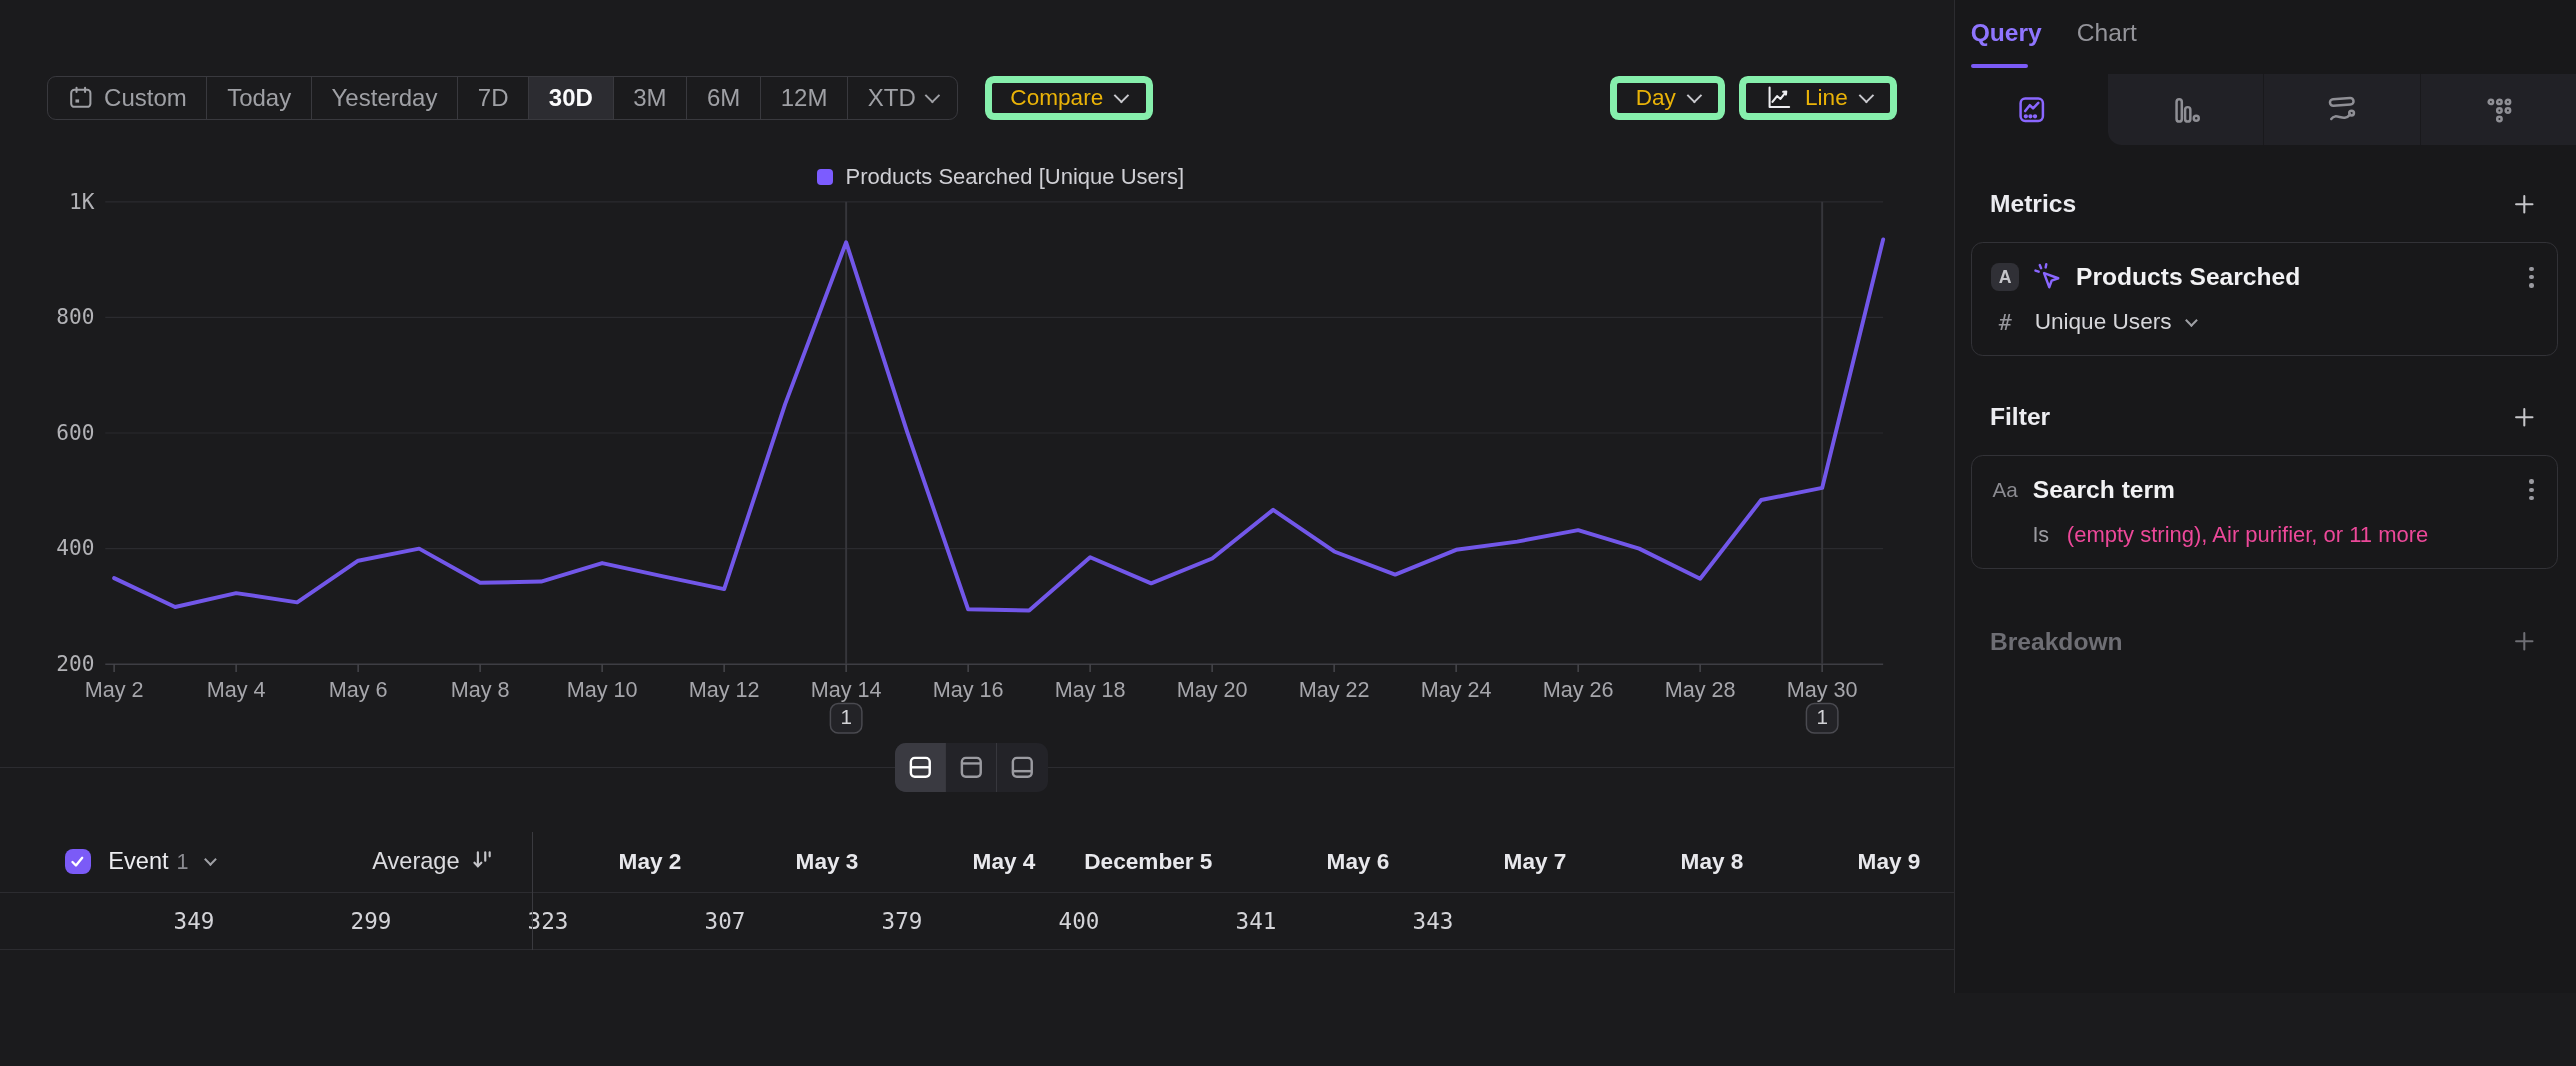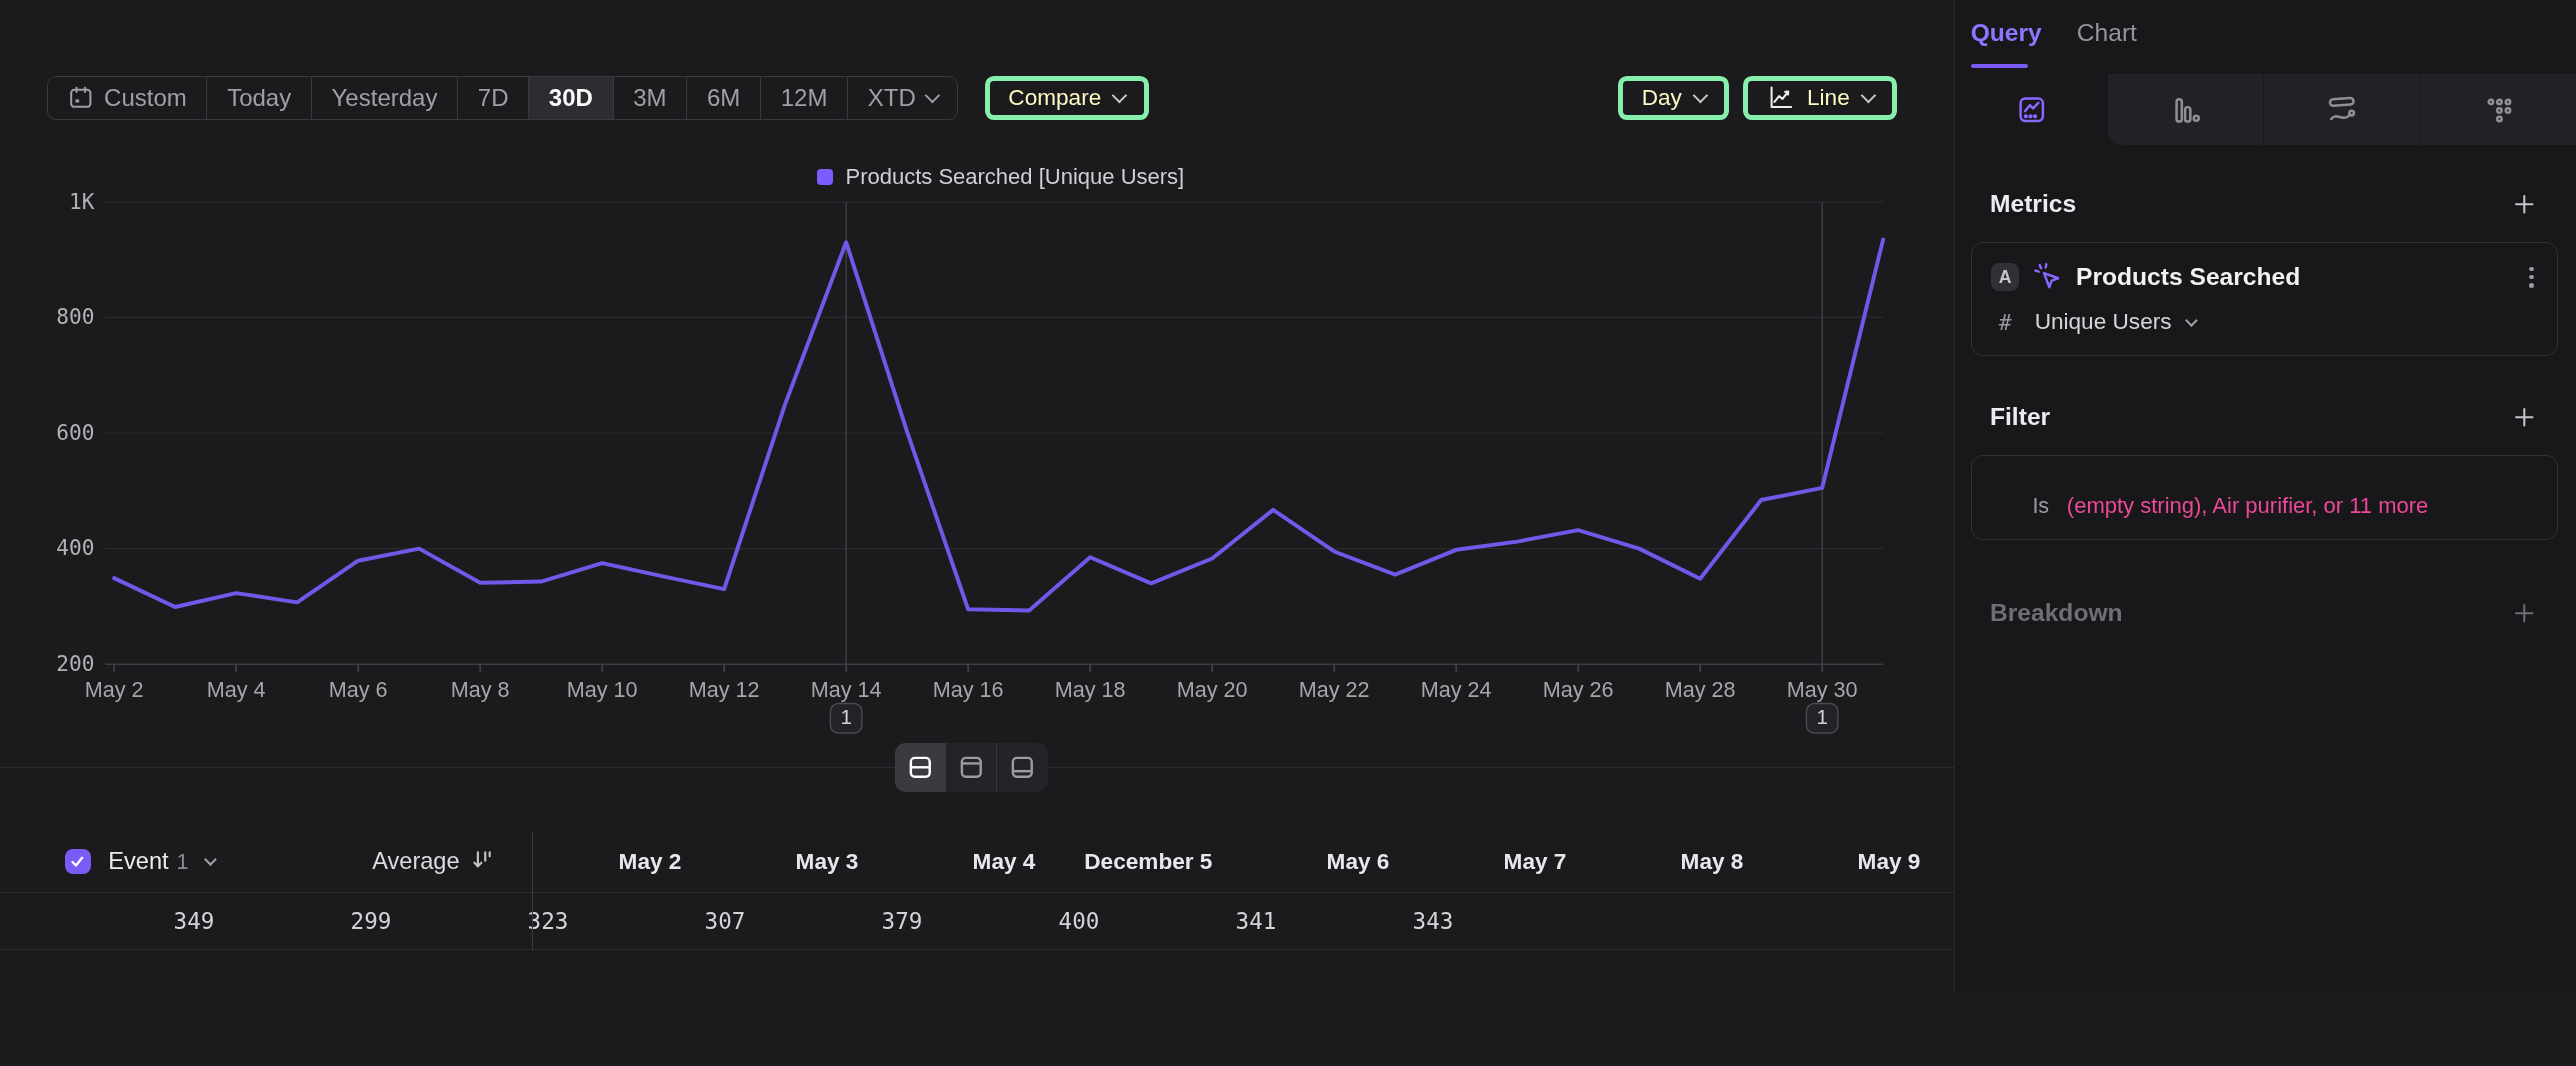--- a/index.html
+++ b/index.html
@@ -22,21 +22,21 @@
 
   .range-group { display:flex; align-items:stretch; height:44px;
                  border:1px solid #39393e; border-radius:8.9px; overflow:hidden; }
   .range-item { display:flex; align-items:center; gap:10.8px; padding:0 19.7px;
                 font-size:24px; color:#9fa0a5; border-right:1px solid #39393e; cursor:pointer; }
   .range-item:last-child { border-right:none; }
   .range-item.selected { background:#2c2c31; color:#fbfbfc; font-weight:700; }
   .range-item svg { flex:0 0 auto; }
 
   .btn { display:flex; align-items:center; gap:12.8px; height:44px; padding:0 18.7px;
-         border:5px solid #86efac; border-radius:8.9px; font-size:22.6px; color:#fef9c3;
+         border:7px solid #86efac; border-radius:8.9px; font-size:22.6px; color:#eab308;
          background:transparent; cursor:pointer; }
 
   .chev { width:10.8px; height:10.8px; border-right:2.4px solid currentColor;
           border-bottom:2.4px solid currentColor; transform:rotate(45deg);
           margin-top:-4.9px; display:inline-block; color:#9fa0a5; }
   .btn .chev { color:#c9c9ce; }
 
   .legend { position:absolute; top:164px; left:23.6px; width:1954px;
             display:flex; justify-content:center; align-items:center; gap:12.8px;
             font-size:22px; color:#cfcfd4; }
@@ -405,20 +405,29 @@
     <span class="psec-title">Filter</span>
     <span class="plus">
       <svg width="24.6" height="24.6" viewBox="0 0 24 24" fill="none" stroke="#c6c6ca" stroke-width="2" stroke-linecap="round">
           <line x1="12" y1="4" x2="12" y2="20"></line>
           <line x1="4" y1="12" x2="20" y2="12"></line>
         </svg>
     </span>
   </div>
 
   <div class="card">
+    <div class="card-row1">
+      <span class="aa">Aa</span>
+      <span class="card-title">Search term</span>
+      <span class="kebab">
+          <i></i>
+          <i></i>
+          <i></i>
+        </span>
+    </div>
     <div class="card-row2" style="padding-left:41px; gap:0;">
       <span class="filter-op">Is</span>
       <span class="filter-vals">(empty string), Air purifier, or 11 more</span>
     </div>
   </div>
 
   <div class="psec breakdown-h">
     <span class="psec-title">Breakdown</span>
     <span class="plus">
       <svg width="24.6" height="24.6" viewBox="0 0 24 24" fill="none" stroke="#6e6e74" stroke-width="2" stroke-linecap="round">

